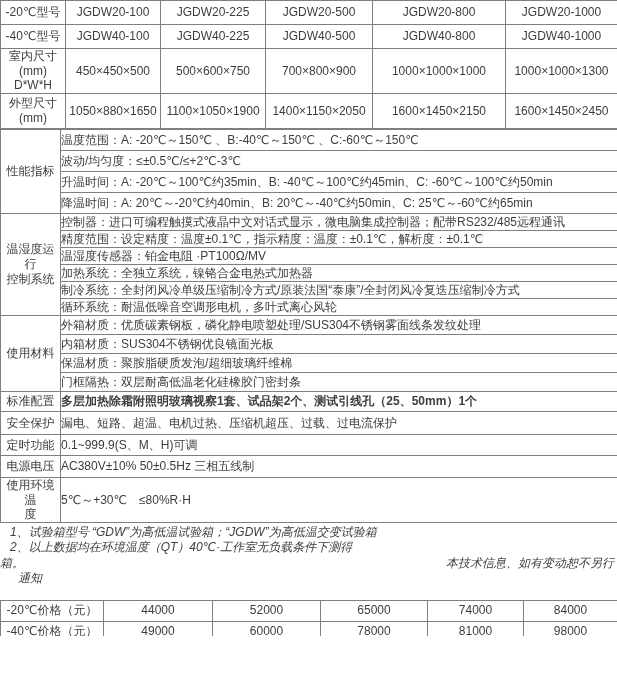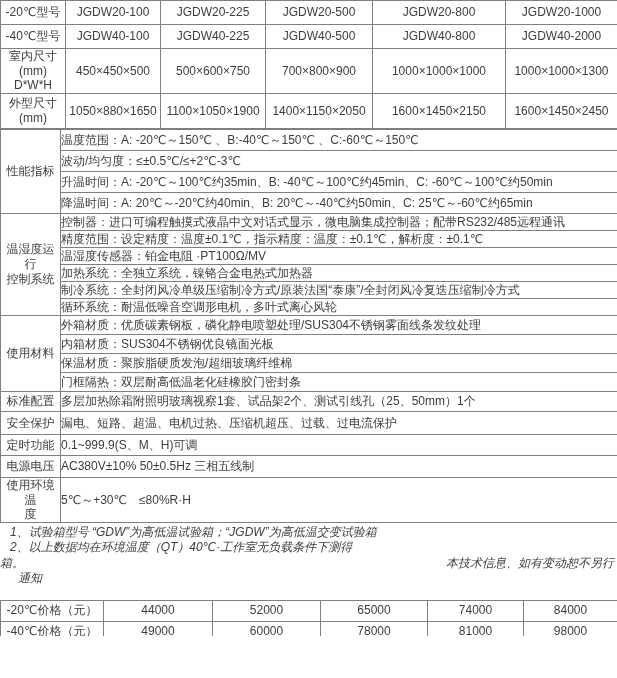--- a/index.html
+++ b/index.html
@@ -14,21 +14,21 @@
     font-size:12px;line-height:1.22;
     overflow:hidden;vertical-align:middle;
     padding:0;
   }
   td.lbl{text-align:center;white-space:pre-line;padding:0 1px;}
   td.c{text-align:center;}
   td.v{text-align:left;padding:1px 4px;}
   
   td.h23{height:23px;} td.h40{height:40px;} td.h34{height:34px;}
   td.h20{height:20px;} td.h16{height:16px;} td.h18{height:18px;}
-  td.h19{height:19px;} td.h22{height:22px;} td.h21{height:21px;}
+  td.h19{height:19px;font-weight:bold;} td.h22{height:22px;} td.h21{height:21px;}
   td.h32{height:32px;}
   .notes{
     height:77px;font-size:12px;line-height:15.4px;
     padding-top:2px;box-sizing:border-box;font-style:italic;
   }
   .notes .n{padding-left:10px;white-space:nowrap;overflow:hidden;}
   .notes .wrapline{display:flex;justify-content:space-between;padding-right:3px;}
   .notes .tail{padding-left:18px;}
 </style>
 </head>
@@ -53,21 +53,21 @@
       <td class="c h23">JGDW20-500</td>
       <td class="c h23">JGDW20-800</td>
       <td class="c h23">JGDW20-1000</td>
     </tr>
     <tr>
       <td class="lbl h23">-40℃型号</td>
       <td class="c h23">JGDW40-100</td>
       <td class="c h23">JGDW40-225</td>
       <td class="c h23">JGDW40-500</td>
       <td class="c h23">JGDW40-800</td>
-      <td class="c h23">JGDW40-2000</td>
+      <td class="c h23">JGDW40-1000</td>
     </tr>
     <tr>
       <td class="lbl h40">室内尺寸
 (mm)
 D*W*H</td>
       <td class="c h40">450×450×500</td>
       <td class="c h40">500×600×750</td>
       <td class="c h40">700×800×900</td>
       <td class="c h40">1000×1000×1000</td>
       <td class="c h40">1000×1000×1300</td>

